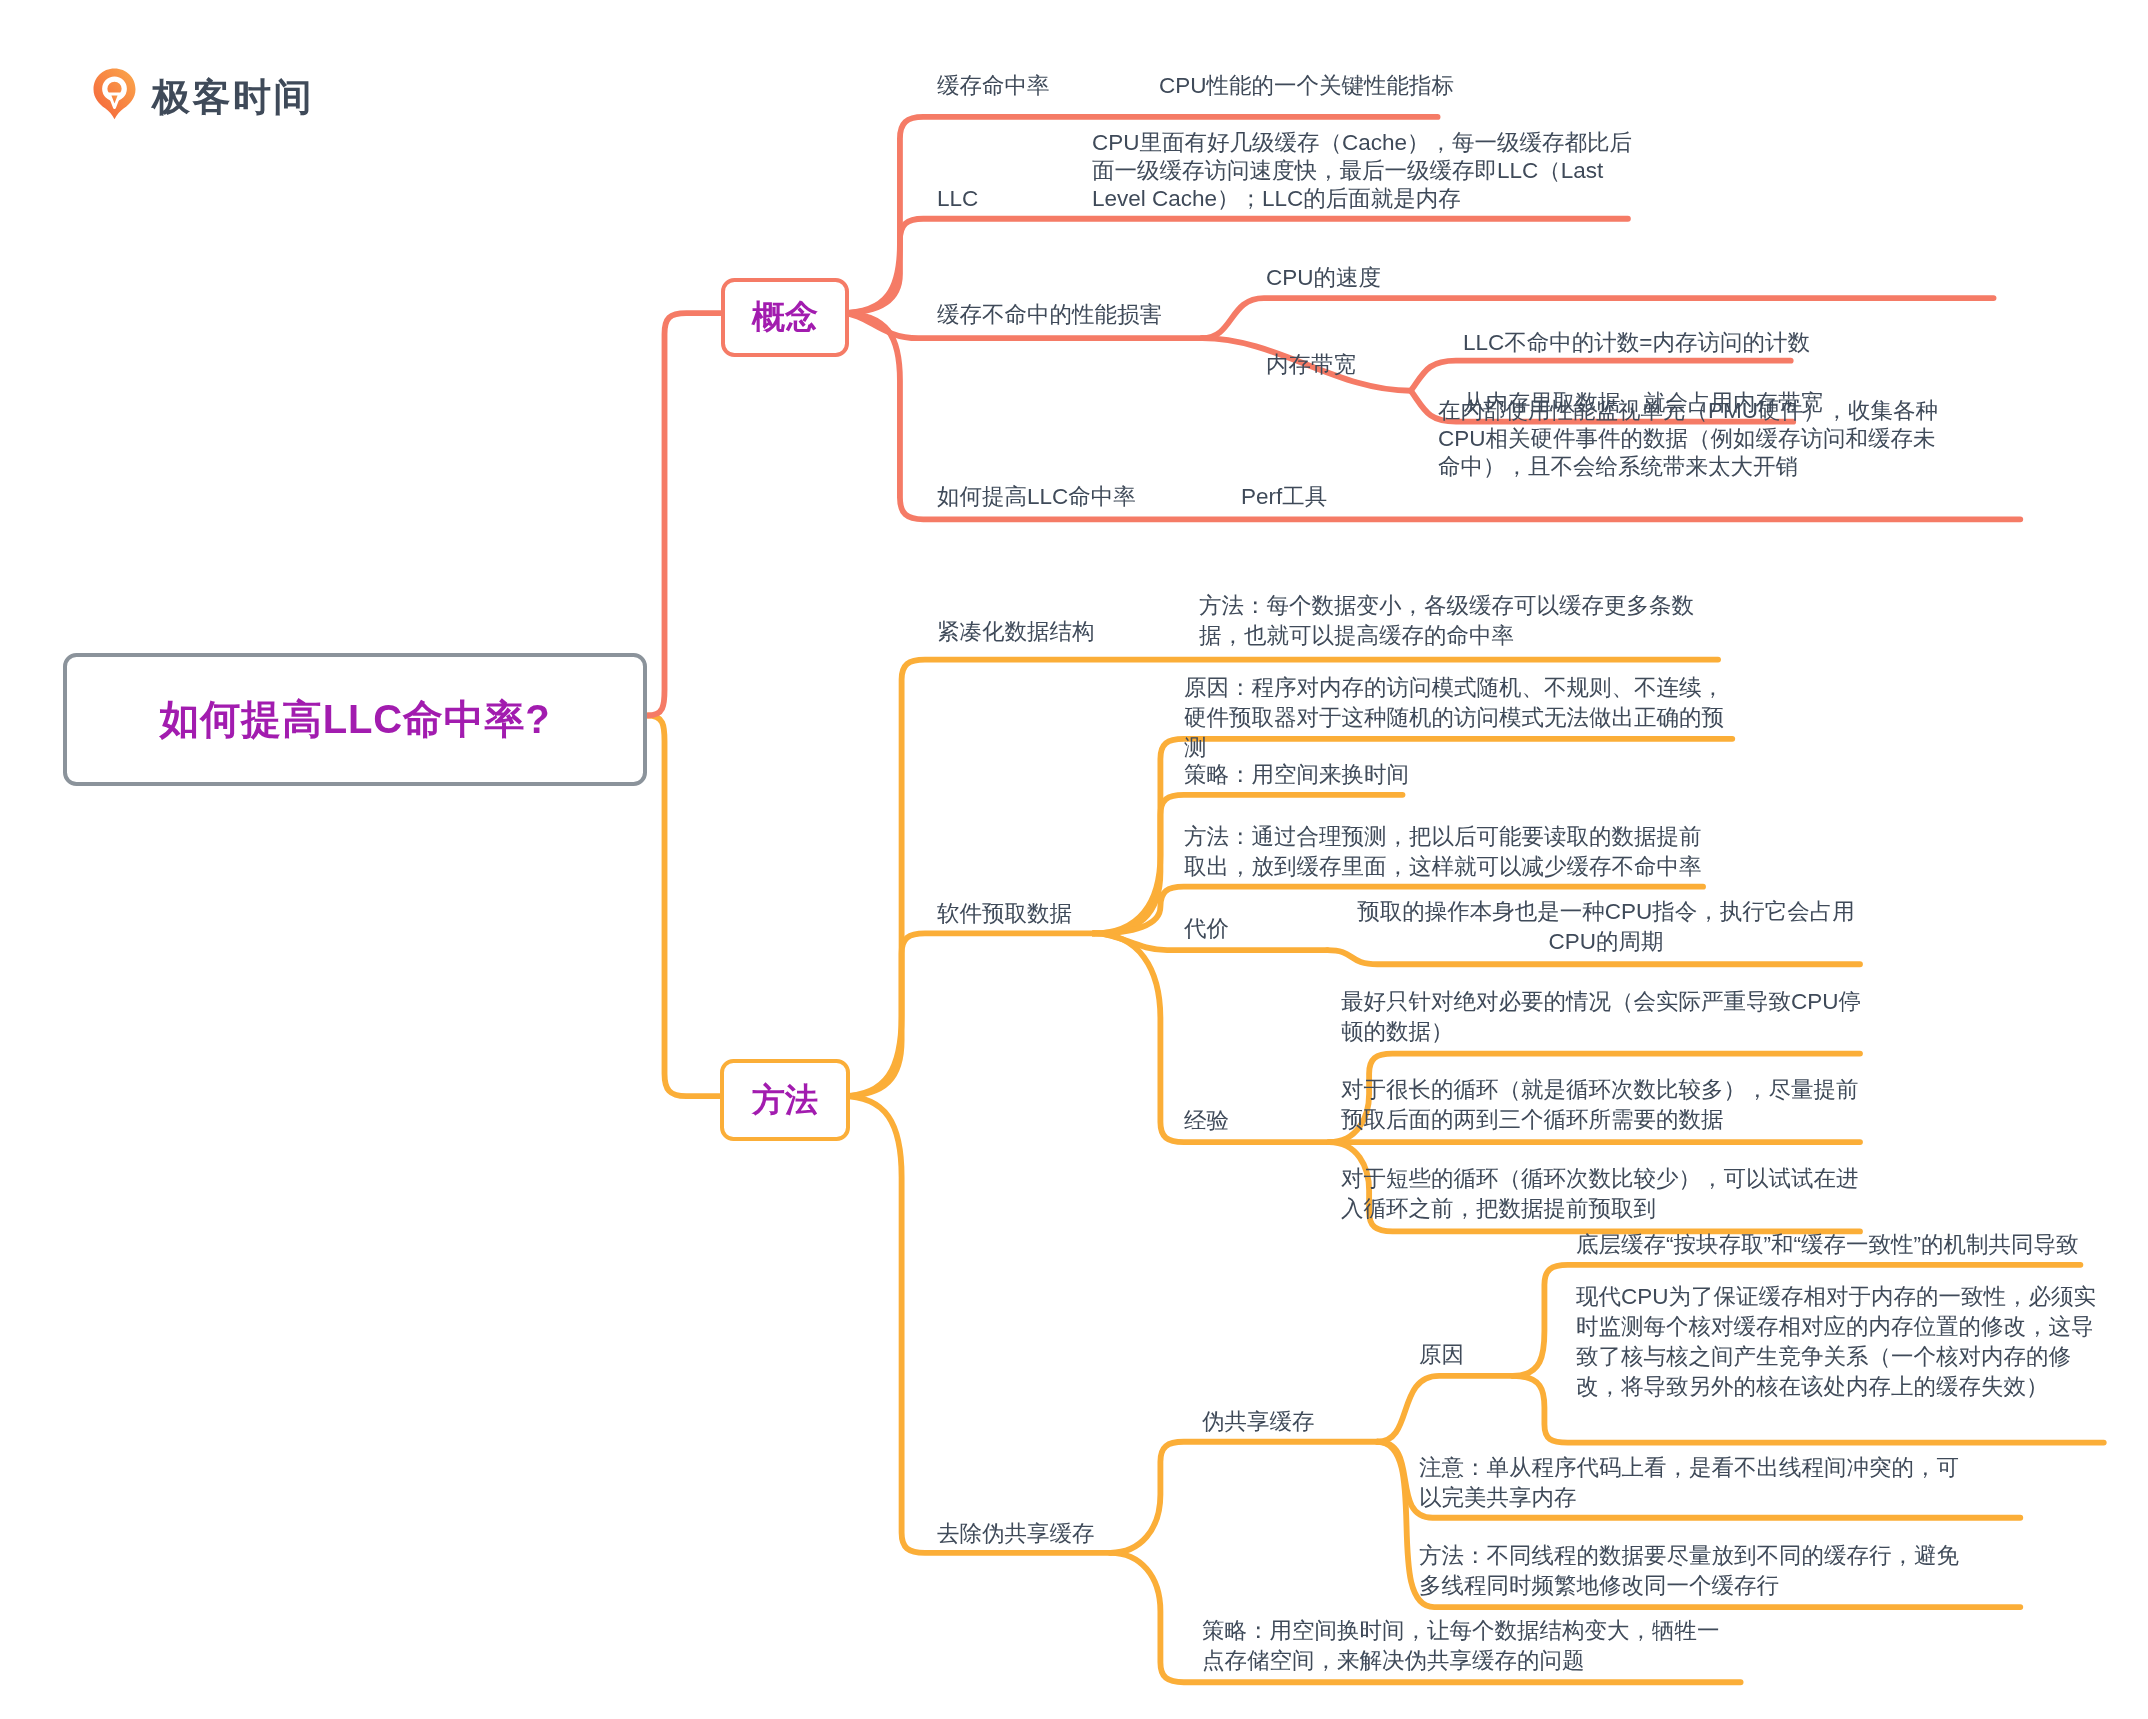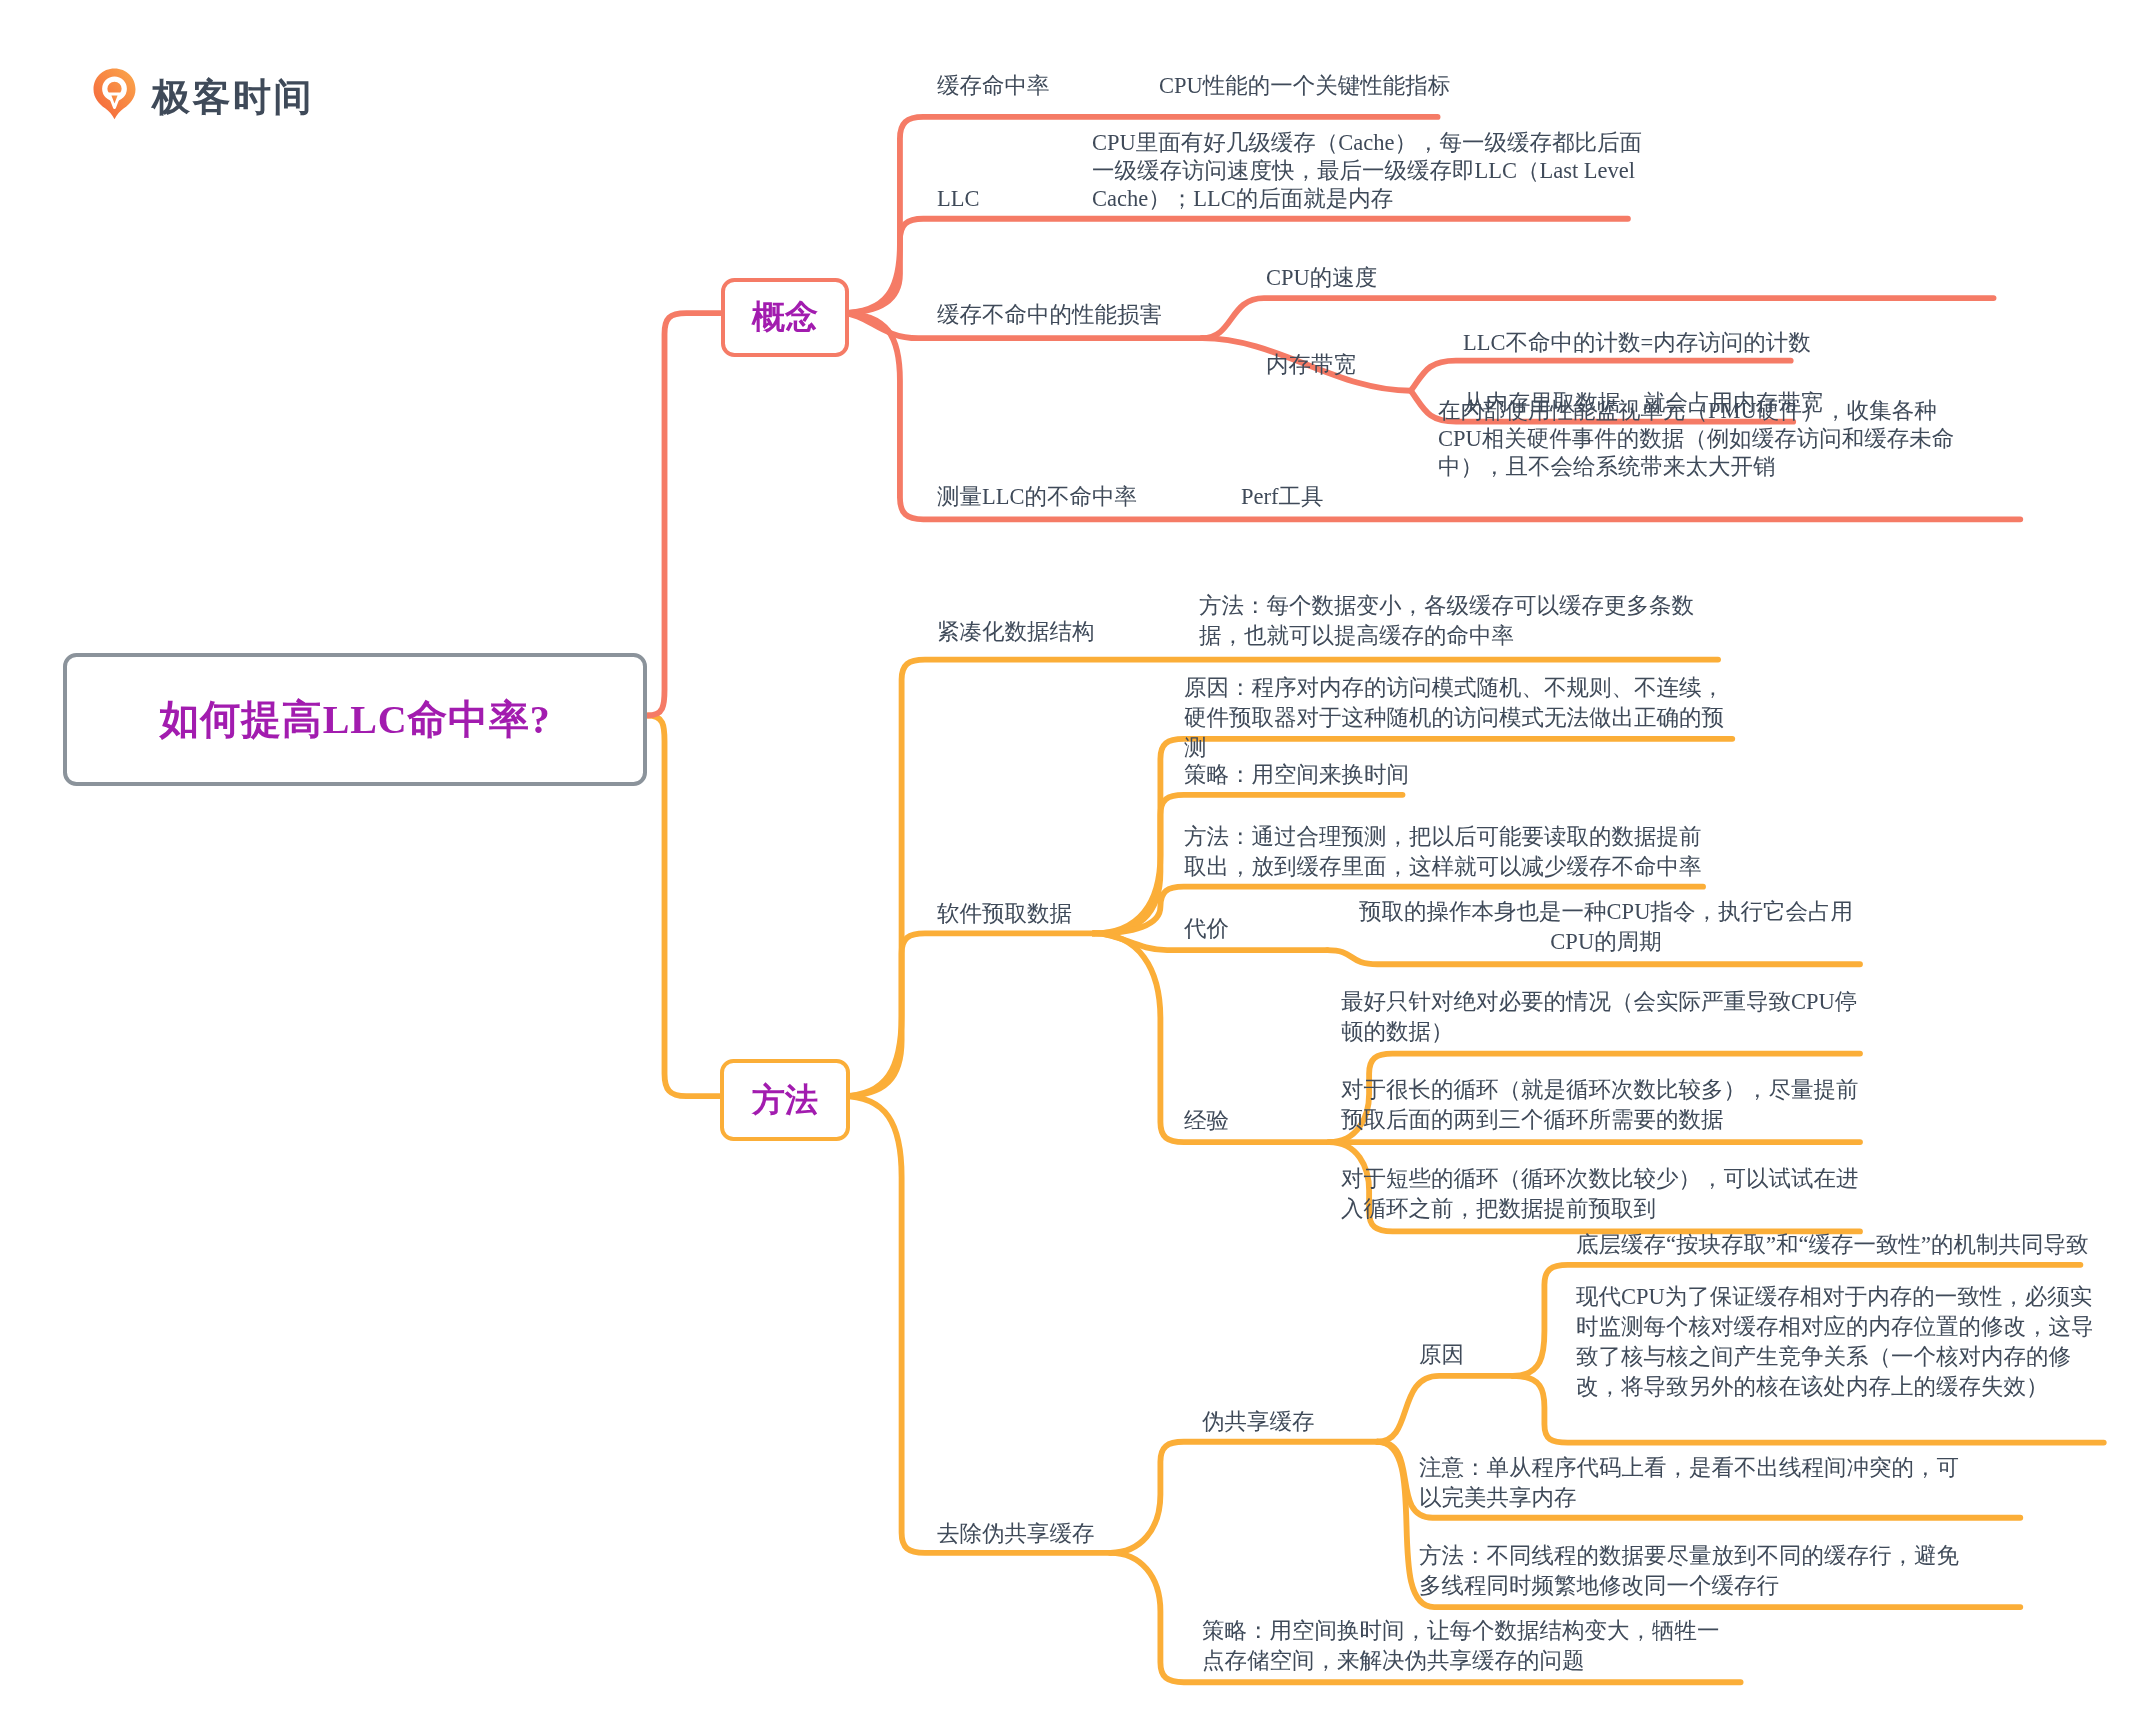--- a/index.html
+++ b/index.html
@@ -1,18 +1,18 @@
 <!DOCTYPE html>
 <html style="font-size:13.4px"><head>
 <meta charset="utf-8">
 <style>
   html,body{margin:0;padding:0;background:#ffffff;}
   .canvas{
     position:relative;width:2148px;height:1719px;background:#ffffff;overflow:hidden;
-    font-family:Liberation Serif, serif;color:#3f4a59;
+    font-family:Liberation Sans, sans-serif;color:#3f4a59;
   }
   svg.links{position:absolute;left:0;top:0;width:2148px;height:1719px;}
   .t{position:absolute;font-size:22.5px;line-height:28px;white-space:nowrap;color:#3f4a59;}
   .p{position:absolute;font-size:22.5px;line-height:30px;color:#3f4a59;}
   .lh34{line-height:28px;}
   .box{position:absolute;background:#fff;display:flex;align-items:center;justify-content:center;
        font-weight:700;border-radius:13.4px;color:#a21caf;}
   .root{border:4.2px solid #8b939b;font-size:40px;letter-spacing:0.8px;}
   .b1{border:4.2px solid #f57b66;font-size:33px;}
   .b2{border:4.2px solid #fbae38;font-size:33px;}
@@ -90,21 +90,21 @@
 
   <div class="t" style="left:937px;top:185px;">LLC</div>
   <div class="p lh34" style="left:1092px;top:129px;width:551px;">CPU里面有好几级缓存（Cache），每一级缓存都比后面一级缓存访问速度快，最后一级缓存即LLC（Last Level Cache）；LLC的后面就是内存</div>
 
   <div class="t" style="left:937px;top:301px;">缓存不命中的性能损害</div>
   <div class="t" style="left:1266px;top:264px;">CPU的速度</div>
   <div class="t" style="left:1266px;top:351px;">内存带宽</div>
   <div class="t" style="left:1463px;top:329px;">LLC不命中的计数=内存访问的计数</div>
   <div class="t" style="left:1463px;top:389px;">从内存里取数据，就会占用内存带宽</div>
 
-  <div class="t" style="left:937px;top:483px;">测量LLC的不命中率</div>
+  <div class="t" style="left:937px;top:483px;">如何提高LLC命中率</div>
   <div class="t" style="left:1241px;top:483px;">Perf工具</div>
   <div class="p lh34" style="left:1438px;top:397px;width:518px;">在内部使用性能监视单元（PMU硬件），收集各种CPU相关硬件事件的数据（例如缓存访问和缓存未命中），且不会给系统带来太大开销</div>
 
   <div class="t" style="left:937px;top:618px;">紧凑化数据结构</div>
   <div class="p" style="left:1199px;top:591px;width:539px;">方法：每个数据变小，各级缓存可以缓存更多条数据，也就可以提高缓存的命中率</div>
 
   <div class="t" style="left:937px;top:900px;">软件预取数据</div>
   <div class="p" style="left:1184px;top:673px;width:547px;">原因：程序对内存的访问模式随机、不规则、不连续，硬件预取器对于这种随机的访问模式无法做出正确的预测</div>
   <div class="t" style="left:1184px;top:761px;">策略：用空间来换时间</div>
   <div class="p" style="left:1184px;top:822px;width:524px;">方法：通过合理预测，把以后可能要读取的数据提前取出，放到缓存里面，这样就可以减少缓存不命中率</div>

